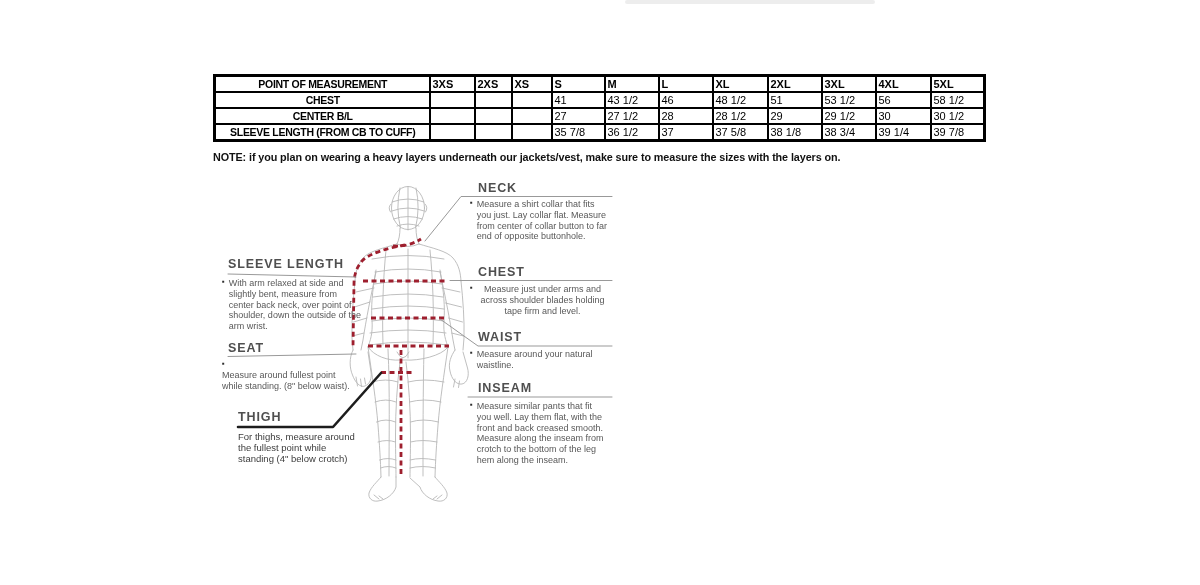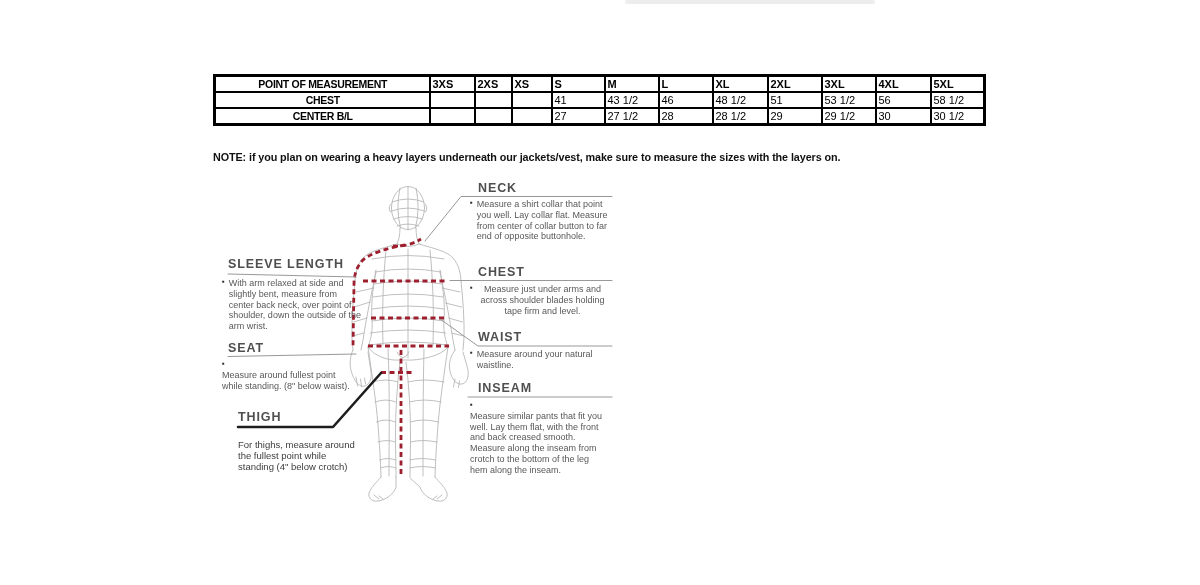--- a/index.html
+++ b/index.html
@@ -38,21 +38,21 @@
     position:absolute;
     font-size:12.5px;font-weight:bold;color:#4f4f4f;
     letter-spacing:0.9px;white-space:nowrap;
   }
   .gd-text{
     position:absolute;display:flex;align-items:flex-start;
     font-size:9px;line-height:10.8px;color:#585858;
   }
   .gd-text .bullet{flex:0 0 auto;margin-right:4px;margin-top:-1px;color:#2e2e2e;font-size:8px;}
   .gd-text .bullet::before{content:"\25AA";}
-  .gd-text.no-bullet{color:#3c3c3c;font-size:9.5px;line-height:11.2px;margin-top:8px;}
+  .gd-text.no-bullet{color:#3c3c3c;font-size:9.5px;line-height:11.2px;}
   .txt{flex:1 1 auto;}
   
   .artifact{
     position:absolute;left:625px;top:0;width:250px;height:4px;
     background:rgba(0,0,0,0.07);border-radius:2px;
   }
   svg{position:absolute;}
 </style>
 </head>
 <body>
@@ -110,20 +110,34 @@
     <td></td>
     <td>27</td>
     <td>27 1/2</td>
     <td>28</td>
     <td>28 1/2</td>
     <td>29</td>
     <td>29 1/2</td>
     <td>30</td>
     <td>30 1/2</td>
   </tr>
+  <tr>
+    <th class="row-label">SLEEVE LENGTH (FROM CB TO CUFF)</th>
+    <td></td>
+    <td></td>
+    <td></td>
+    <td>35 7/8</td>
+    <td>36 1/2</td>
+    <td>37</td>
+    <td>37 5/8</td>
+    <td>38 1/8</td>
+    <td>38 3/4</td>
+    <td>39 1/4</td>
+    <td>39 7/8</td>
+  </tr>
 </tbody>
   </table>
 
 <div class="note">NOTE: if you plan on wearing a heavy layers underneath our jackets/vest, make sure to measure the sizes with the layers on.</div>
 
 <svg style="left:215px;top:175px;" width="405" height="335" viewBox="215 175 405 335" fill="none" stroke-linecap="round" stroke-linejoin="round">
 
   <g stroke="#b8b8b8" stroke-width="0.9">
 
     <ellipse cx="408" cy="208" rx="16.5" ry="21.5"></ellipse>
@@ -230,37 +244,37 @@
     <path d="M468,397 L612,397"></path>
     <path d="M228,274 L356,277"></path>
     <path d="M228,356.5 L356,354"></path>
   </g>
   <path d="M238,427 L333,427 L381,373" stroke="#1d1d1d" stroke-width="2.6"></path>
 </svg>
 
 <div class="gd-heading" style="left:478px;top:181px;">NECK</div>
 <div class="gd-text" style="left:470px;top:199px;width:138px;">
   <span class="bullet"></span>
-  <span class="txt">Measure a shirt collar that point you well. Lay collar flat. Measure from center of collar button to far end of opposite buttonhole.</span>
+  <span class="txt">Measure a shirt collar that fits you just. Lay collar flat. Measure from center of collar button to far end of opposite buttonhole.</span>
 </div>
 
 <div class="gd-heading" style="left:478px;top:265px;">CHEST</div>
 <div class="gd-text" style="left:470px;top:284px;width:138px;text-align:center;">
   <span class="bullet"></span>
   <span class="txt">Measure just under arms and across shoulder blades holding tape firm and level.</span>
 </div>
 
 <div class="gd-heading" style="left:478px;top:330px;">WAIST</div>
 <div class="gd-text" style="left:470px;top:349px;width:138px;">
   <span class="bullet"></span>
   <span class="txt">Measure around your natural waistline.</span>
 </div>
 
 <div class="gd-heading" style="left:478px;top:381px;">INSEAM</div>
-<div class="gd-text" style="left:470px;top:401px;width:138px;flex-direction:column;">
+<div class="gd-text" style="left:470px;top:401px;width:138px;">
   <span class="bullet"></span>
   <span class="txt">Measure similar pants that fit you well. Lay them flat, with the front and back creased smooth. Measure along the inseam from crotch to the bottom of the leg hem along the inseam.</span>
 </div>
 
 <div class="gd-heading" style="left:228px;top:257px;">SLEEVE LENGTH</div>
 <div class="gd-text" style="left:222px;top:278px;width:140px;">
   <span class="bullet"></span>
   <span class="txt">With arm relaxed at side and slightly bent, measure from center back neck, over point of shoulder, down the outside of the arm wrist.</span>
 </div>
 

